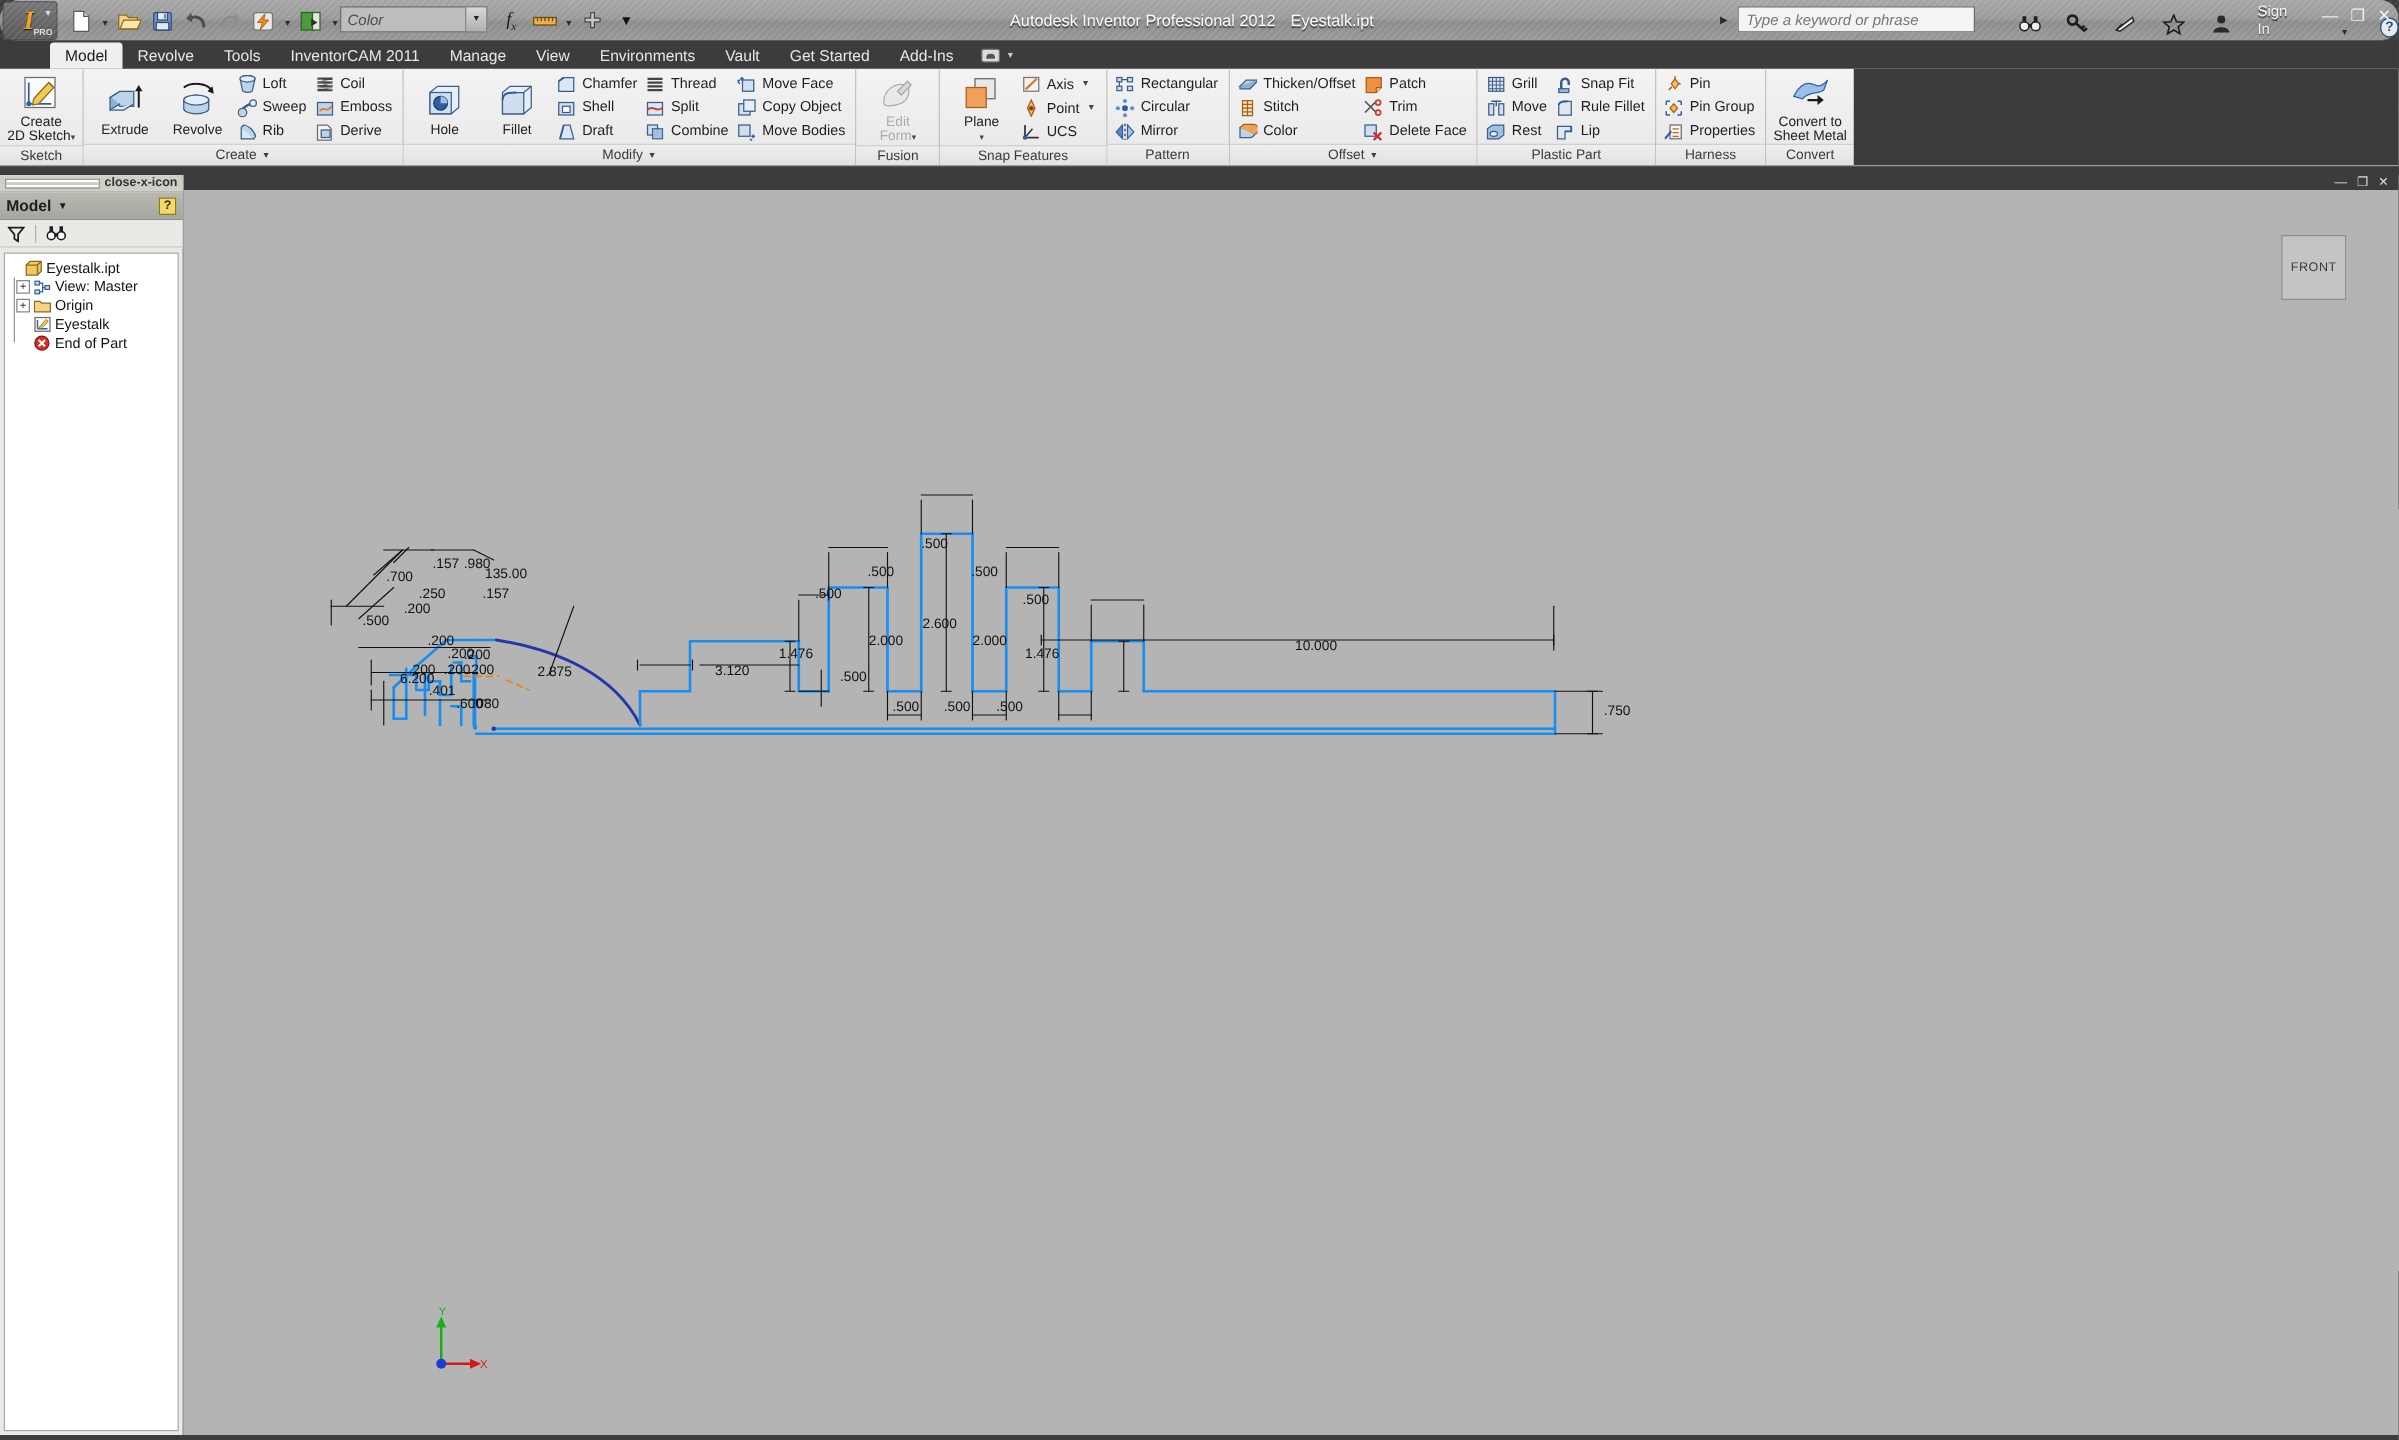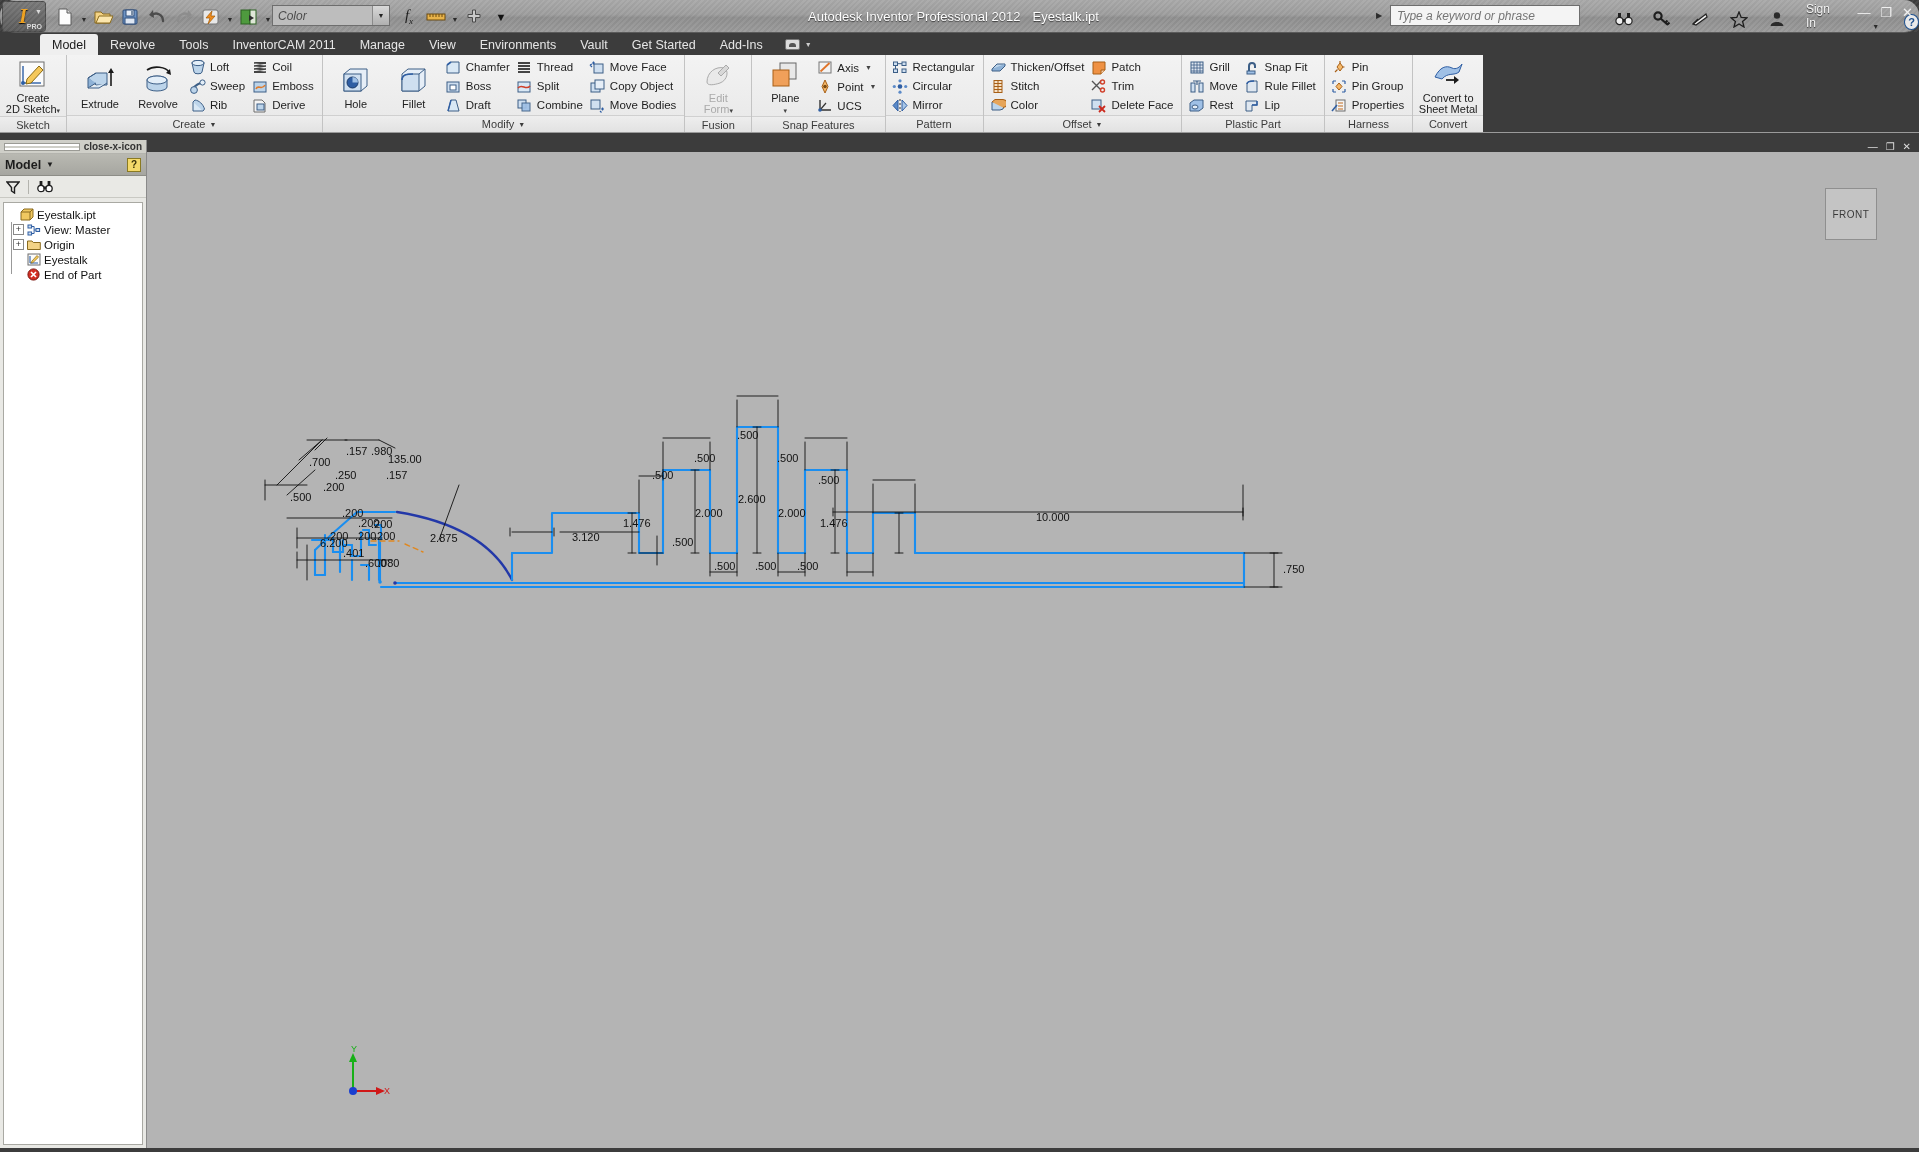--- a/index.html
+++ b/index.html
@@ -540,21 +540,21 @@
             </div>
             <div class="lbl">Chamfer</div>
           </div>
           <div class="smallbtn">
             <div class="icon-sm">
               <svg width="16" height="15" viewBox="0 0 16 15">
                   <rect x="2" y="3" width="12" height="10" fill="#cfdff0" stroke="#3c5e86"></rect>
                   <rect x="5" y="6" width="6" height="5" fill="#fff" stroke="#3c5e86"></rect>
                 </svg>
             </div>
-            <div class="lbl">Boss</div>
+            <div class="lbl">Shell</div>
           </div>
           <div class="smallbtn">
             <div class="icon-sm">
               <svg width="16" height="15" viewBox="0 0 16 15">
                   <path d="M3 13 L6 2 h5 l3 11 z" fill="#d9e8f5" stroke="#3c5e86"></path>
                   <path d="M6 2 L3 13" stroke="#2f5ea3" stroke-width="1.4"></path>
                 </svg>
             </div>
             <div class="lbl">Draft</div>
           </div>

